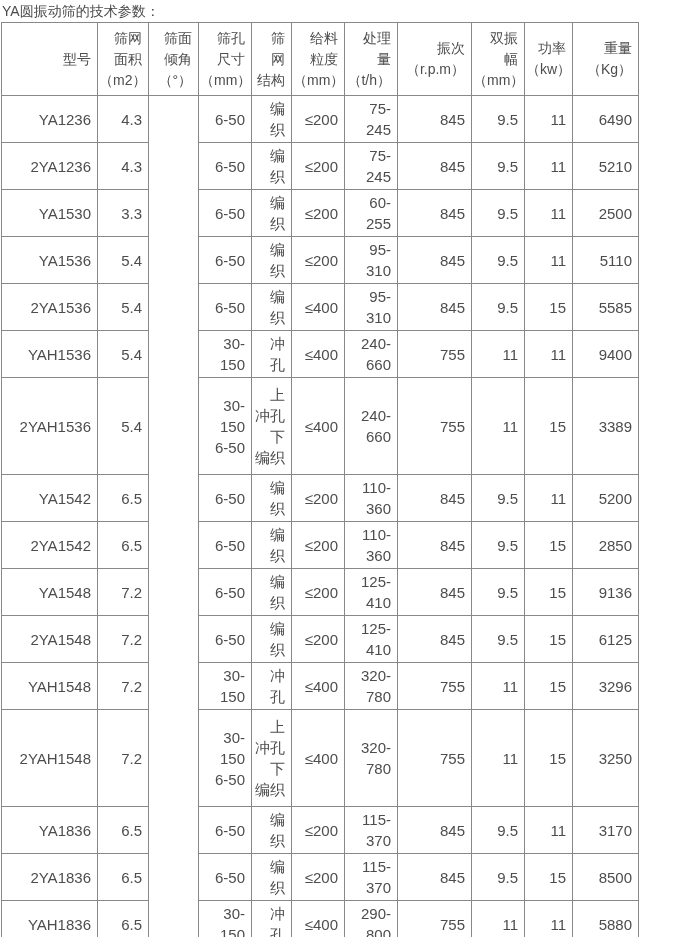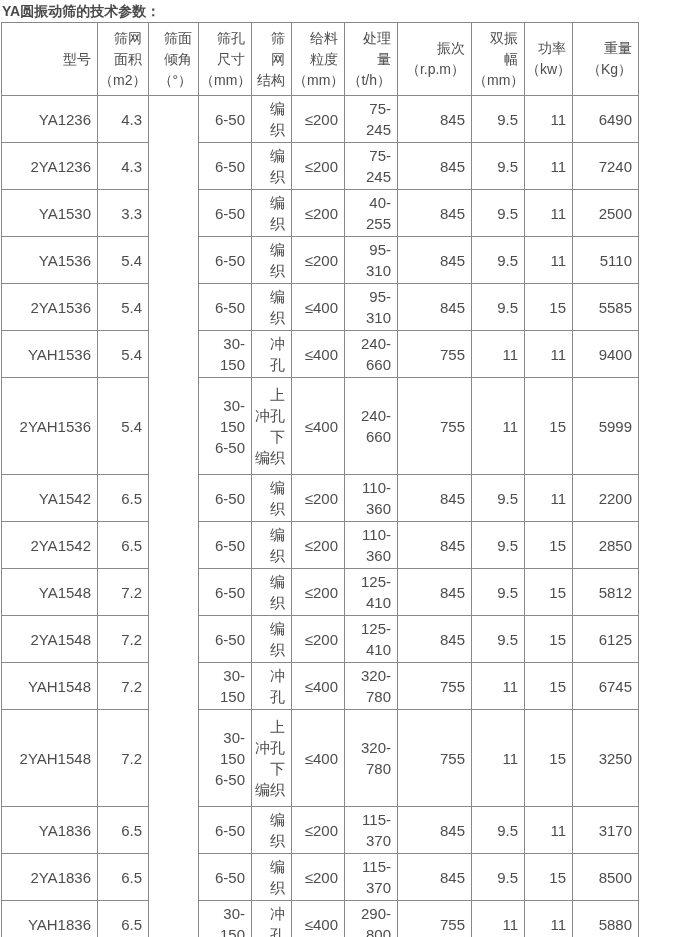--- a/index.html
+++ b/index.html
@@ -10,21 +10,20 @@
   body {
     width: 699px;
     min-height: 937px;
     font-family: "Liberation Sans", "DejaVu Sans", sans-serif;
   }
   .page-title {
     font-size: 14px;
     color: #4a4a4a;
     padding: 4px 0 3px 2px;
     line-height: 15px;
-    font-weight: bold;
   }
   table.specs {
     border-collapse: collapse;
     table-layout: fixed;
     width: 637px;
     margin-left: 1px;
   }
   table.specs th,
   table.specs td {
     border: 1px solid #888888;
@@ -125,30 +124,30 @@
           <td>4.3</td>
           <td>6-50</td>
           <td>编
 织</td>
           <td>≤200</td>
           <td>75-
 245</td>
           <td>845</td>
           <td>9.5</td>
           <td>11</td>
-          <td>7240</td>
+          <td>5210</td>
         </tr>
         <tr>
           <td>YA1530</td>
           <td>3.3</td>
           <td>6-50</td>
           <td>编
 织</td>
           <td>≤200</td>
-          <td>40-
+          <td>60-
 255</td>
           <td>845</td>
           <td>9.5</td>
           <td>11</td>
           <td>2500</td>
         </tr>
         <tr>
           <td>YA1536</td>
           <td>5.4</td>
           <td>6-50</td>
@@ -200,35 +199,35 @@
           <td>上
 冲孔
 下
 编织</td>
           <td>≤400</td>
           <td>240-
 660</td>
           <td>755</td>
           <td>11</td>
           <td>15</td>
-          <td>5999</td>
+          <td>3389</td>
         </tr>
         <tr>
           <td>YA1542</td>
           <td>6.5</td>
           <td>6-50</td>
           <td>编
 织</td>
           <td>≤200</td>
           <td>110-
 360</td>
           <td>845</td>
           <td>9.5</td>
           <td>11</td>
-          <td>2200</td>
+          <td>5200</td>
         </tr>
         <tr>
           <td>2YA1542</td>
           <td>6.5</td>
           <td>6-50</td>
           <td>编
 织</td>
           <td>≤200</td>
           <td>110-
 360</td>
@@ -242,21 +241,21 @@
           <td>7.2</td>
           <td>6-50</td>
           <td>编
 织</td>
           <td>≤200</td>
           <td>125-
 410</td>
           <td>845</td>
           <td>9.5</td>
           <td>15</td>
-          <td>5812</td>
+          <td>9136</td>
         </tr>
         <tr>
           <td>2YA1548</td>
           <td>7.2</td>
           <td>6-50</td>
           <td>编
 织</td>
           <td>≤200</td>
           <td>125-
 410</td>
@@ -271,21 +270,21 @@
           <td>30-
 150</td>
           <td>冲
 孔</td>
           <td>≤400</td>
           <td>320-
 780</td>
           <td>755</td>
           <td>11</td>
           <td>15</td>
-          <td>6745</td>
+          <td>3296</td>
         </tr>
         <tr class="tall">
           <td>2YAH1548</td>
           <td>7.2</td>
           <td>30-
 150
 6-50</td>
           <td>上
 冲孔
 下

